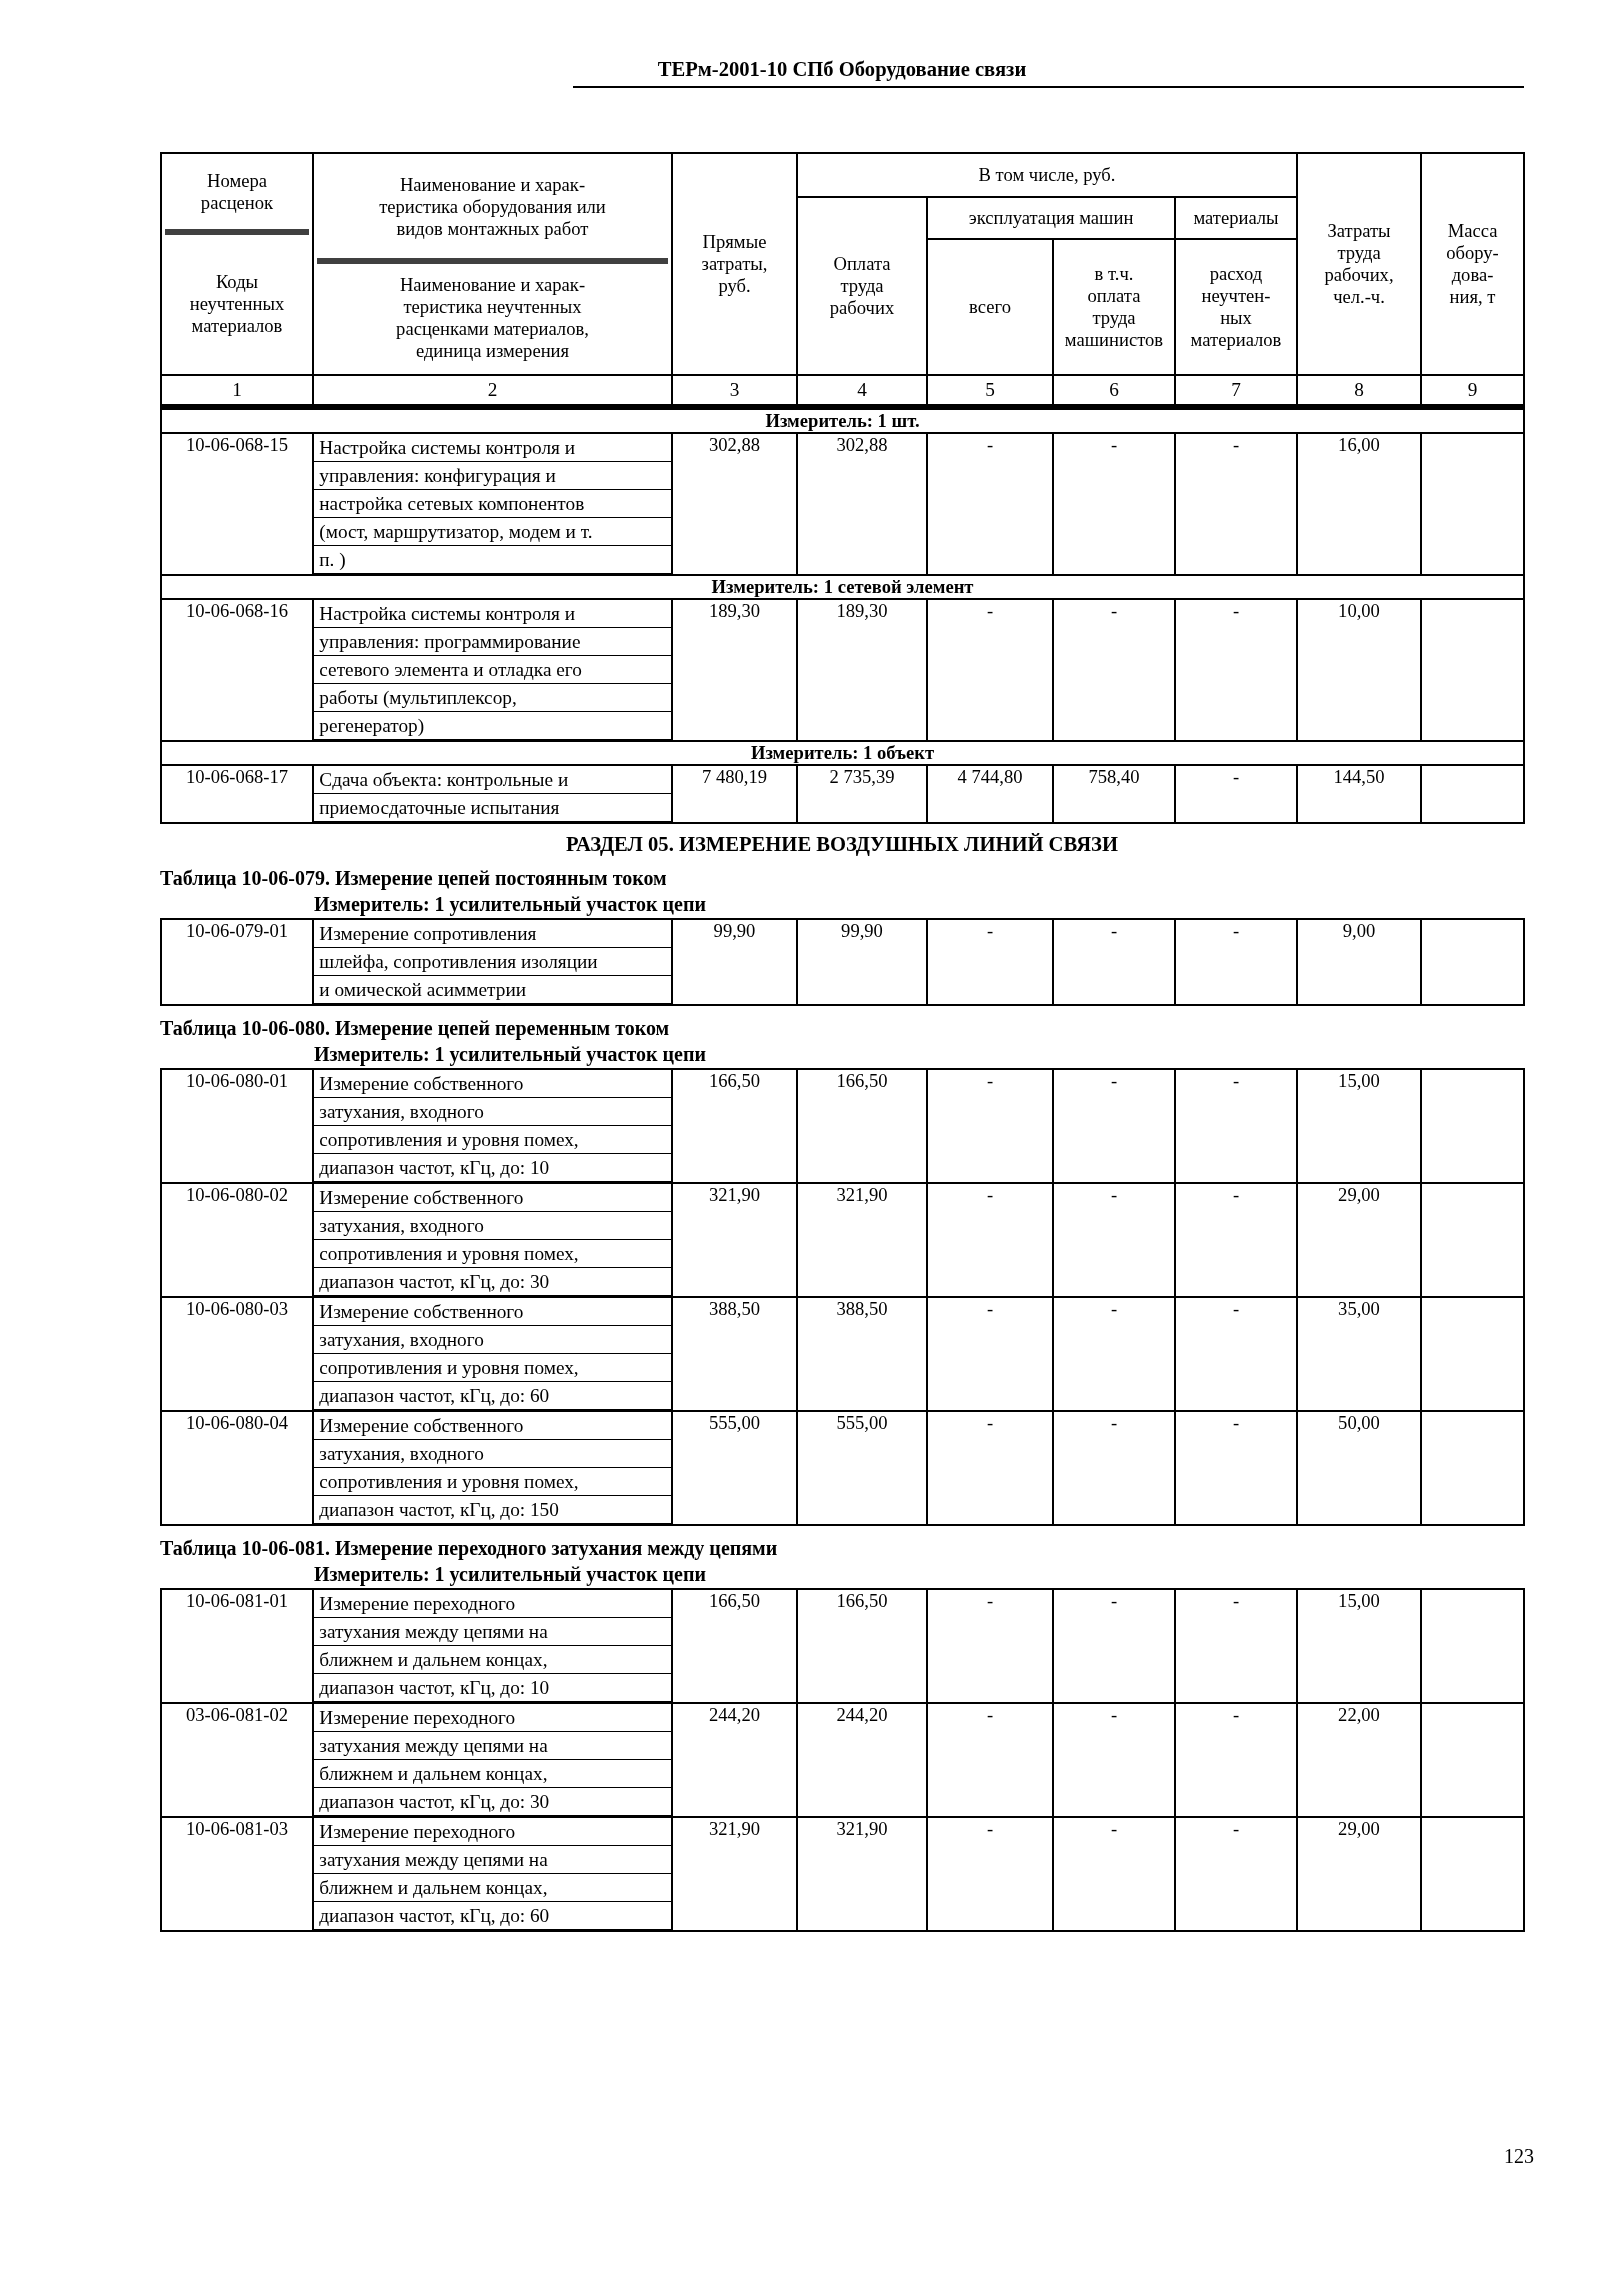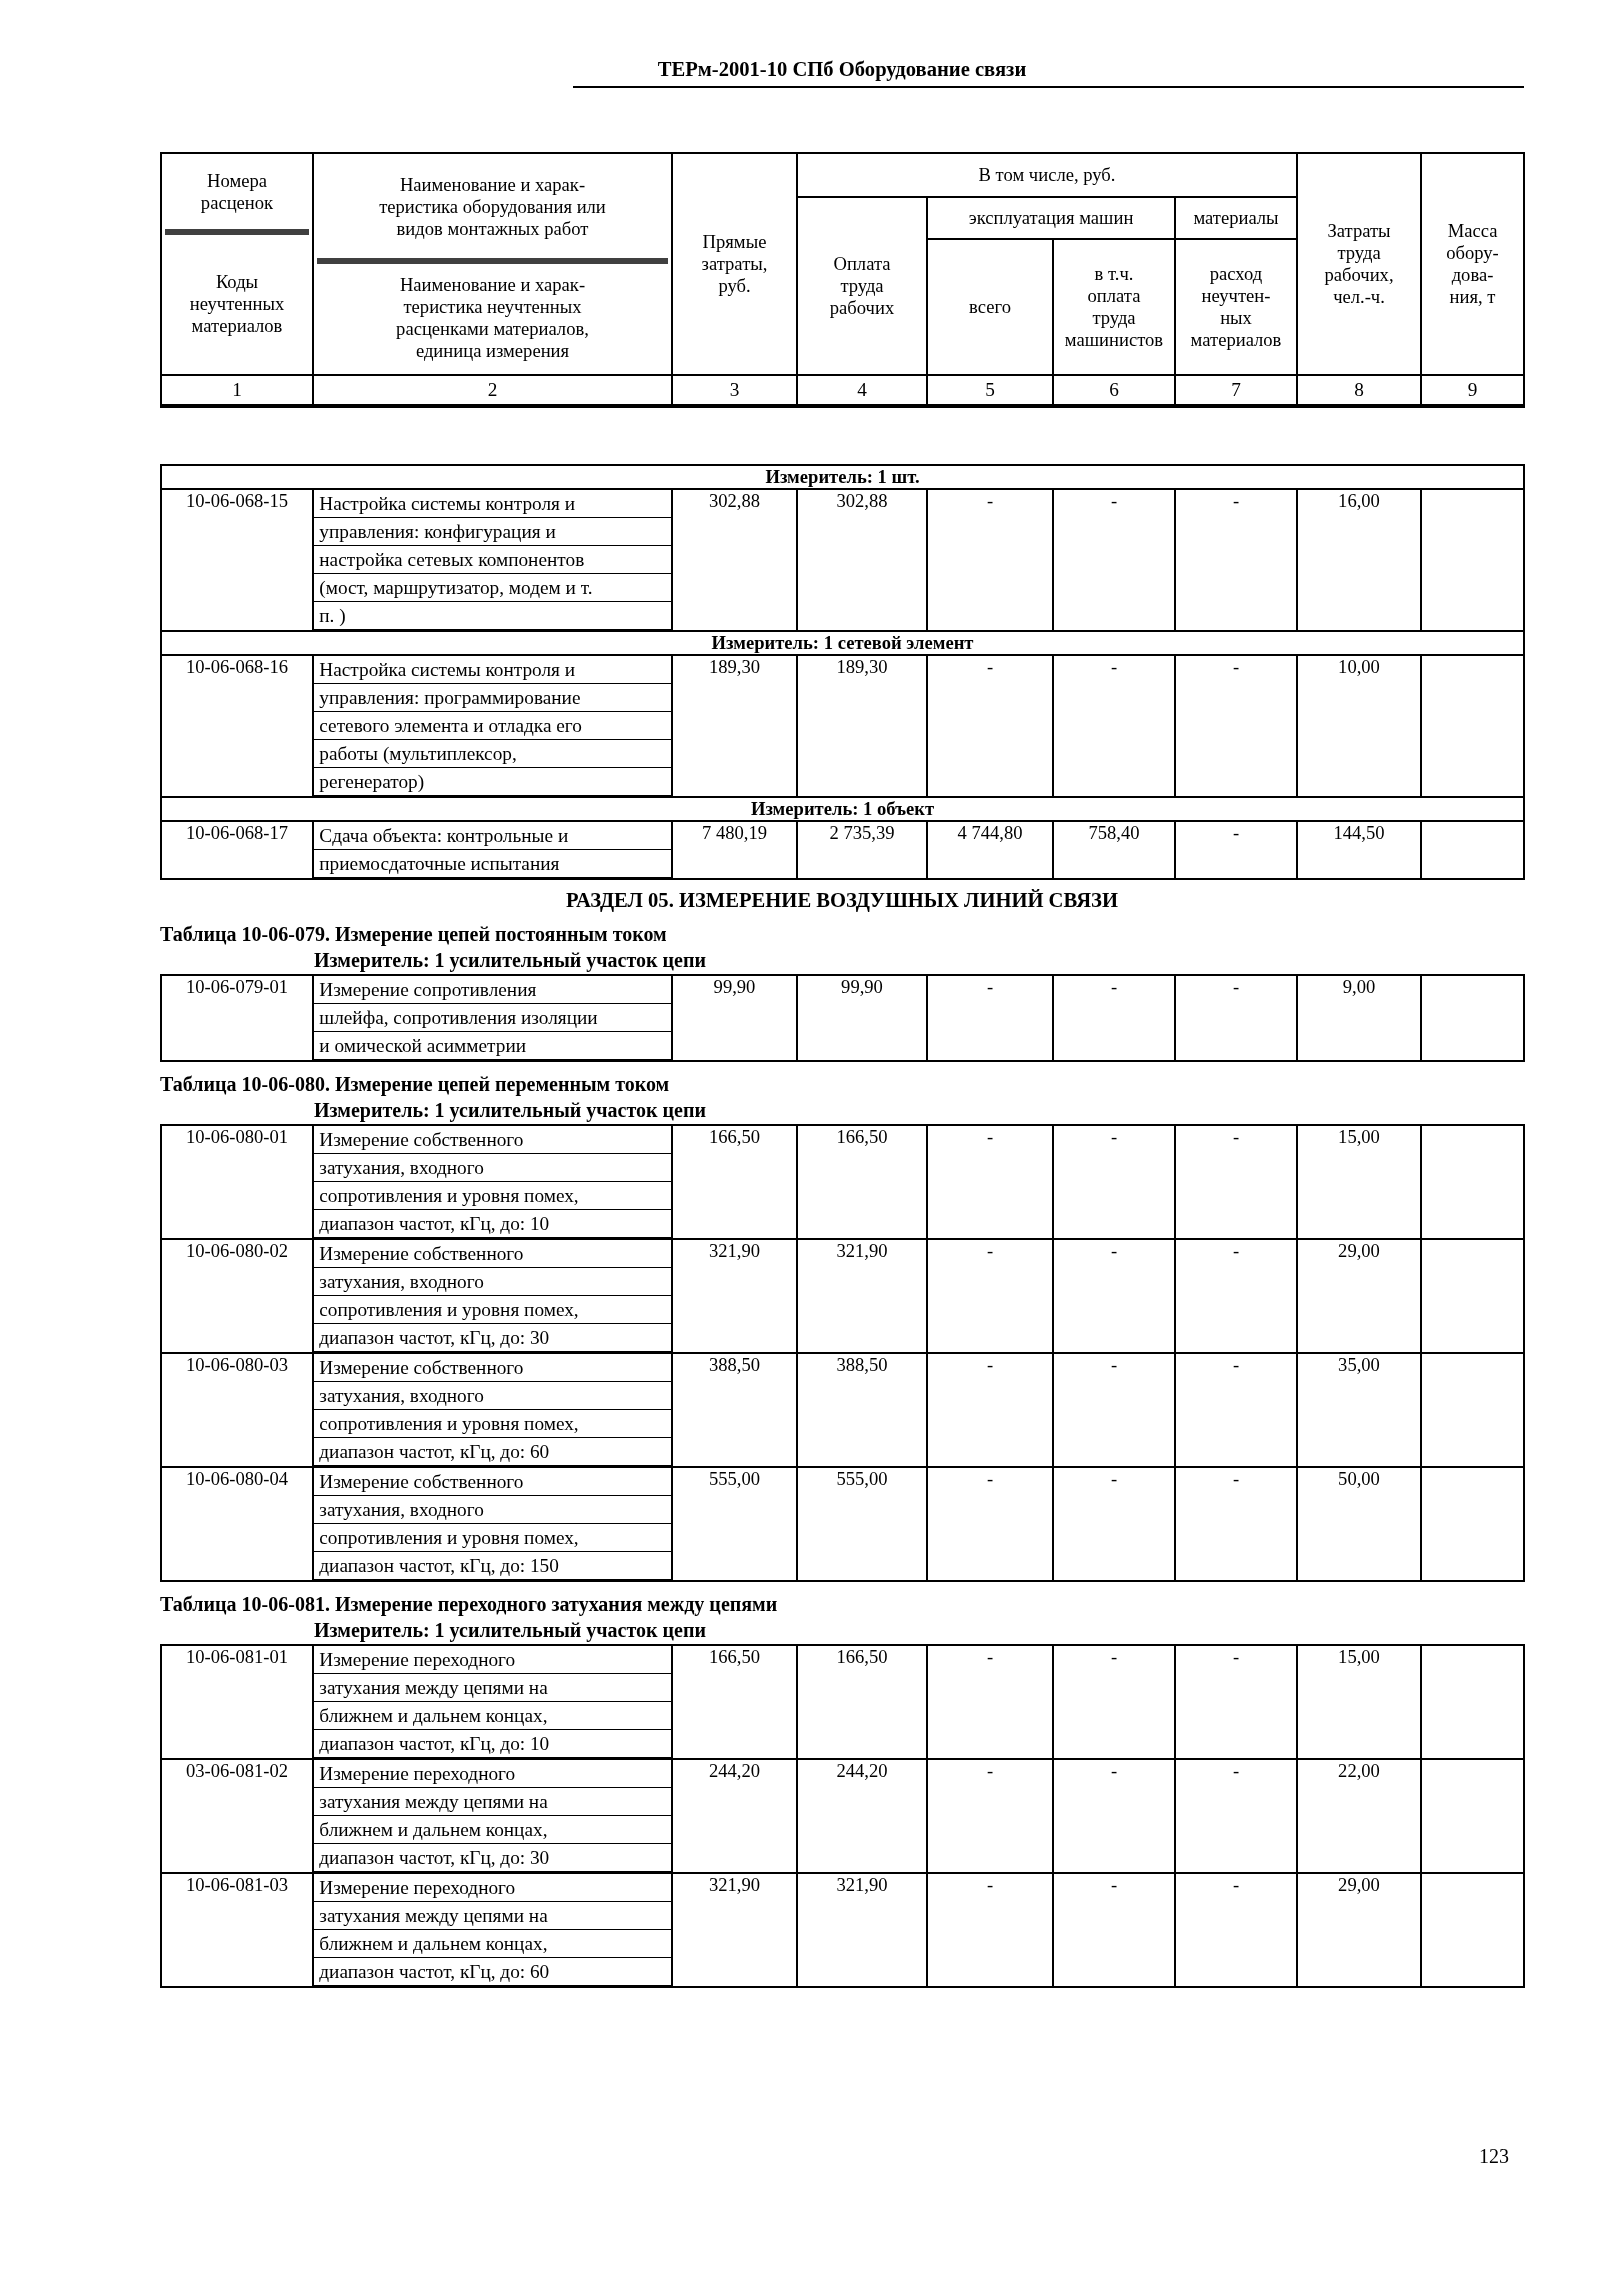--- a/index.html
+++ b/index.html
@@ -33,34 +33,34 @@
   .split-top, .split-rest { display: flex; align-items: center; justify-content: center; text-align: center; padding: 1.3px 2.7px; box-sizing: border-box; }
   .split-top { border-bottom: 6px solid #404040; }
   .c1 .split-top { height: 79px; }
   .c1 .split-rest { height: 138px; }
   .c2 .split-top { height: 108px; }
   .c2 .split-rest { height: 109px; }
   td.small { font-size: 16px; line-height: 18px; padding: 1.3px 1.3px; border-radius: 15px; }
   tr.num-row td { height: 31px; border-bottom-width: 4px; font-size: 19.3px; }
 
   
-  #body-blocks { margin-top: 56px; }
+  #body-blocks { }
   .section-title { text-align: center; font-weight: bold; font-size: 20.6px; margin: 9.3px 0 2.7px 0; }
   .table-title { font-weight: bold; font-size: 20px; margin: 10.7px 0 2.7px 0; }
   .measurer-line { font-weight: bold; font-size: 20px; padding-left: 154px; margin: 1.3px 0 2.7px 0; }
 
   table.body-table { margin: 0; }
   table.body-table td { vertical-align: top; padding: 0; }
   td.meas-cell { text-align: left; font-weight: bold; font-size: 20px; line-height: 25px; padding: 2px 5.3px 3.3px 157px; }
   td.code-cell { text-align: left; font-size: 19.3px; line-height: 27px; padding: 4px 4px 4px 5.3px; }
   td.desc-cell { padding: 4px 0 9.3px 0; }
   .desc-line { font-size: 19.3px; line-height: 27px; border-bottom: 1.3px solid #000; text-align: left; padding: 0 5.3px; }
   td.val-cell { text-align: center; font-size: 19.3px; line-height: 27px; padding-top: 4px; }
 
-  .page-number { position: absolute; right: 107px; top: 2145px; font-size: 20px; }
+  .page-number { position: absolute; right: 82px; top: 2145px; font-size: 20px; }
 </style>
 </head>
 <body>
 
 <div class="page">
 
   <div class="doc-header">
     <span>ТЕРм-2001-10 СПб Оборудование связи</span>
   </div>
   <div class="doc-rule"></div>

